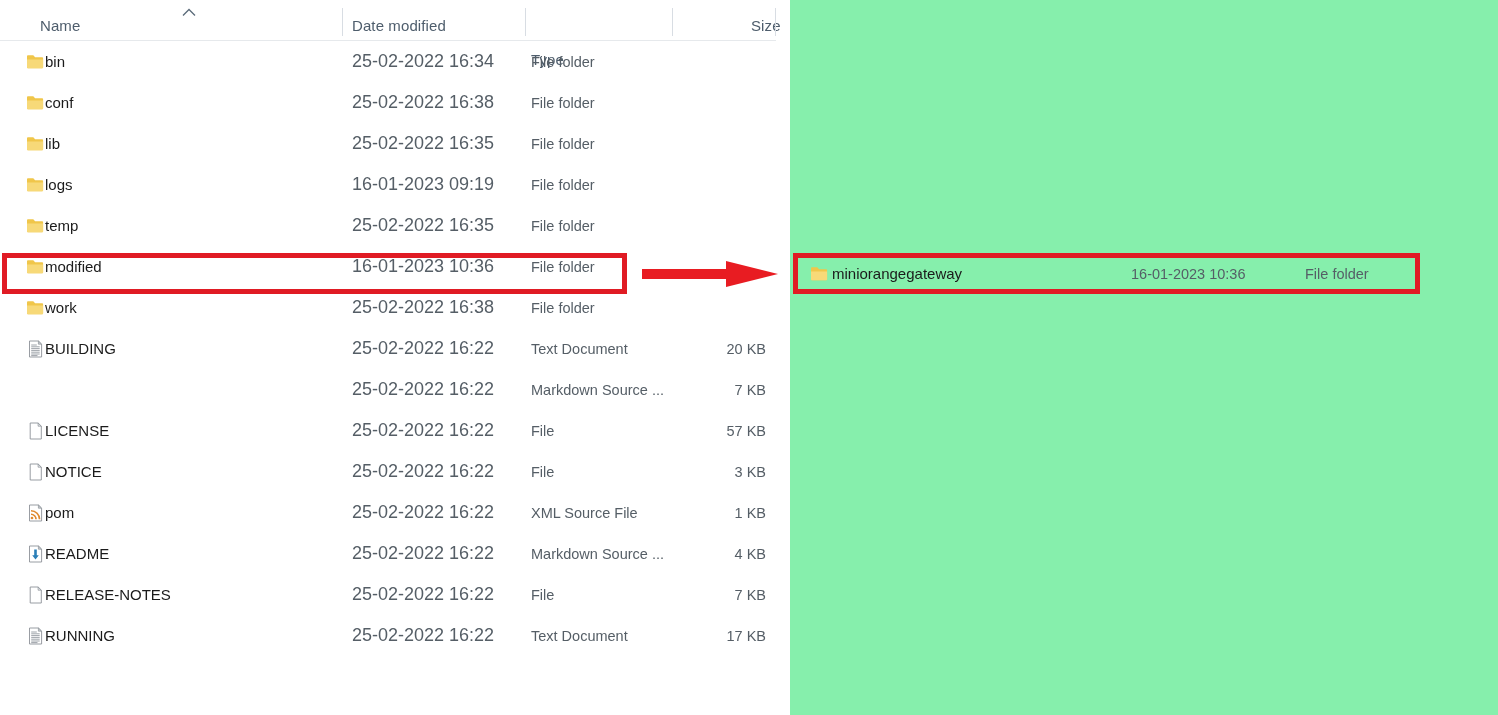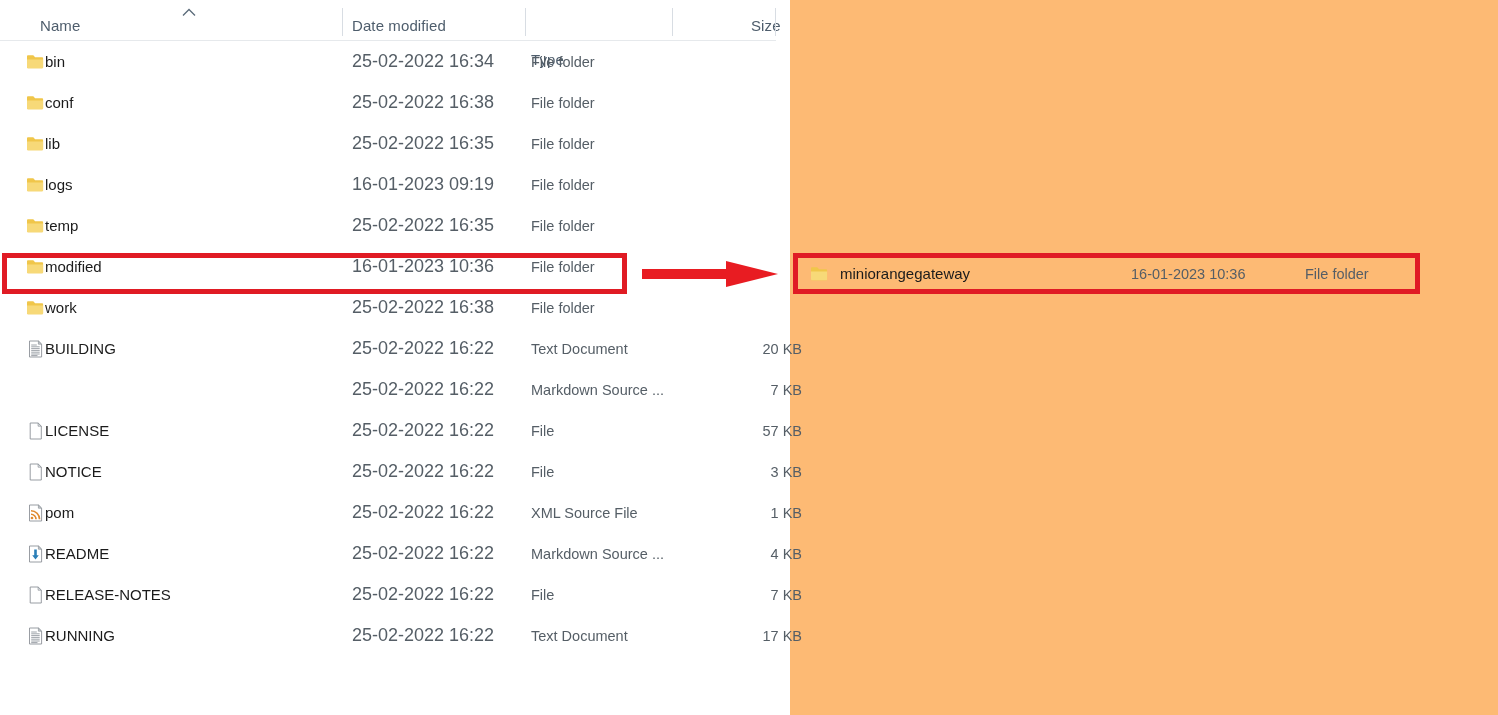--- a/index.html
+++ b/index.html
@@ -3,21 +3,21 @@
 <meta charset="utf-8">
 <style>
   * { box-sizing: border-box; }
   html, body {
     margin: 0; padding: 0;
     width: 1498px; height: 715px;
     background: #ffffff;
     font-family: "Liberation Sans", sans-serif;
     overflow: hidden;
   }
-  .screen { position: relative; width: 1498px; height: 715px; background: #fdba74; }
+  .screen { position: relative; width: 1498px; height: 715px; background: #86efac; }
 
   
   .left-pane { position: absolute; left: 0; top: 0; width: 790px; height: 715px; background: #ffffff; }
 
   .col-header { position: relative; height: 41px; width: 776px; background: #ffffff; }
   .col-header .divider {
     position: absolute; top: 8px; width: 1px; height: 28px; background: #d8dde3;
   }
   .col-title {
     position: absolute; top: 17px;
@@ -46,21 +46,21 @@
     position: absolute; left: 352px; top: 0; height: 41px;
     display: flex; align-items: center;
     font-size: 18px; color: #555e66; white-space: nowrap;
   }
   .cell-type {
     position: absolute; left: 531px; top: 0; height: 41px;
     display: flex; align-items: center;
     font-size: 14.5px; color: #555e66; white-space: nowrap;
   }
   .cell-size {
-    position: absolute; left: 708px; width: 94px; top: 0; height: 41px;
+    position: absolute; left: 672px; width: 94px; top: 0; height: 41px;
     display: flex; align-items: center; justify-content: flex-end;
     font-size: 14.5px; color: #555e66; white-space: nowrap;
   }
 
   
   .icon { width: 19px; height: 18px; display: block; flex: 0 0 auto; }
 
   
   .hl-box {
     position: absolute;
@@ -72,21 +72,21 @@
   .hl-right { left: 793px; top: 253px; width: 627px; height: 41px; }
 
   
   .arrow { position: absolute; left: 640px; top: 258px; width: 140px; height: 32px; }
 
   
   .right-pane { position: absolute; left: 793px; top: 253px; width: 627px; height: 41px; }
   .r-row { position: relative; width: 627px; height: 41px; }
   .r-name {
     position: absolute; left: 17px; top: 0; height: 41px;
-    display: flex; align-items: center; gap: 11px;
+    display: flex; align-items: center; gap: 3px;
     font-size: 15px; color: #1b1b1b; white-space: nowrap;
   }
   .r-date {
     position: absolute; left: 338px; top: 0; height: 41px;
     display: flex; align-items: center;
     font-size: 14.5px; color: #555e66; white-space: nowrap;
   }
   .r-type {
     position: absolute; left: 512px; top: 0; height: 41px;
     display: flex; align-items: center;

